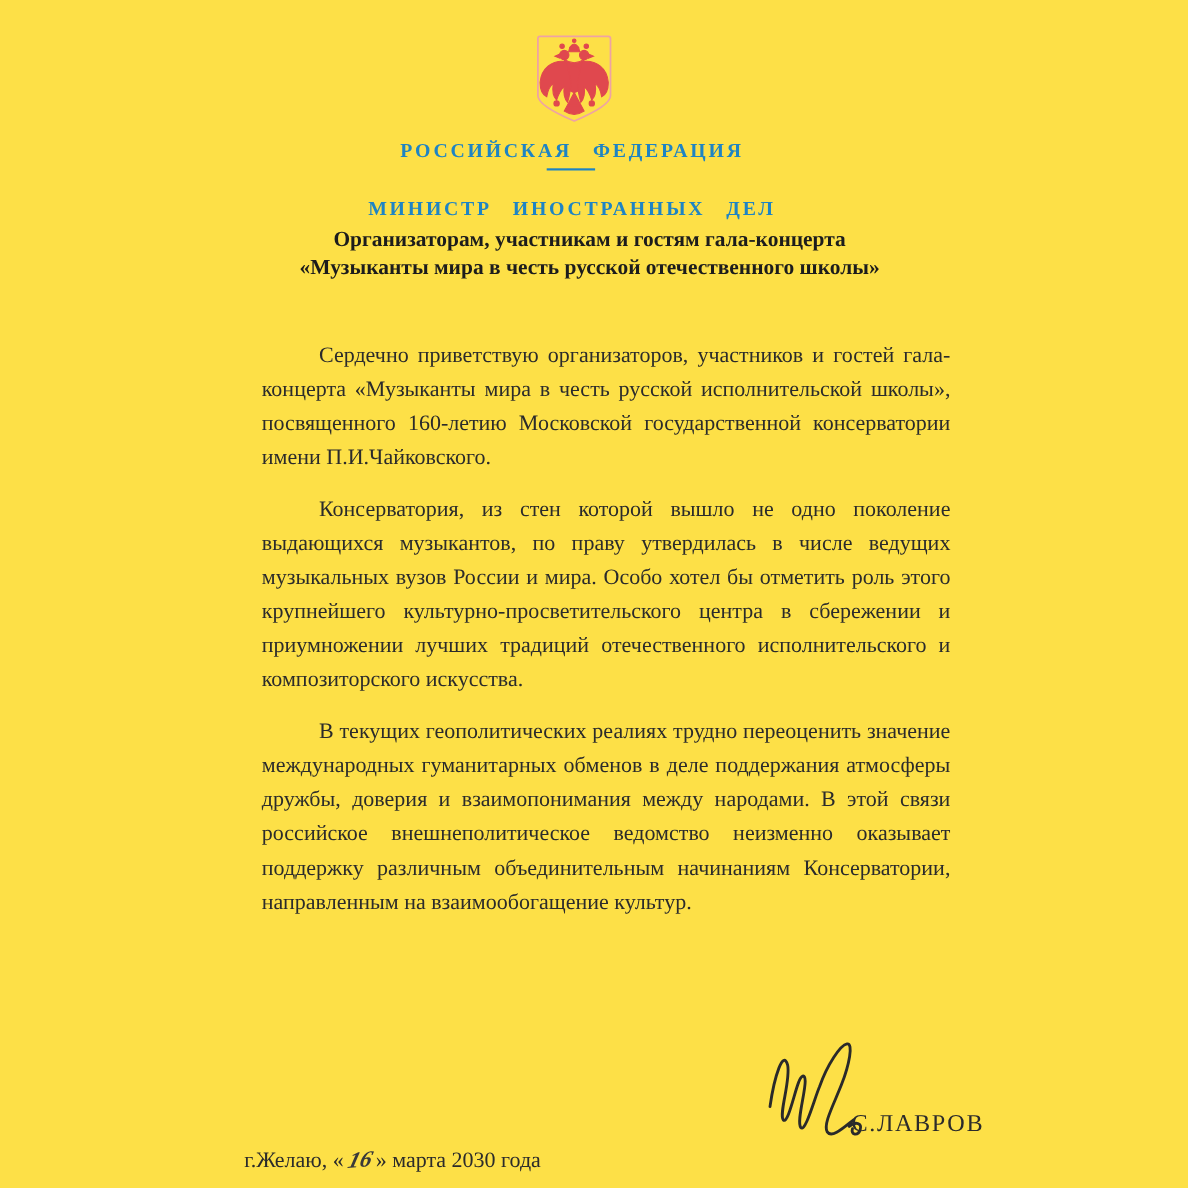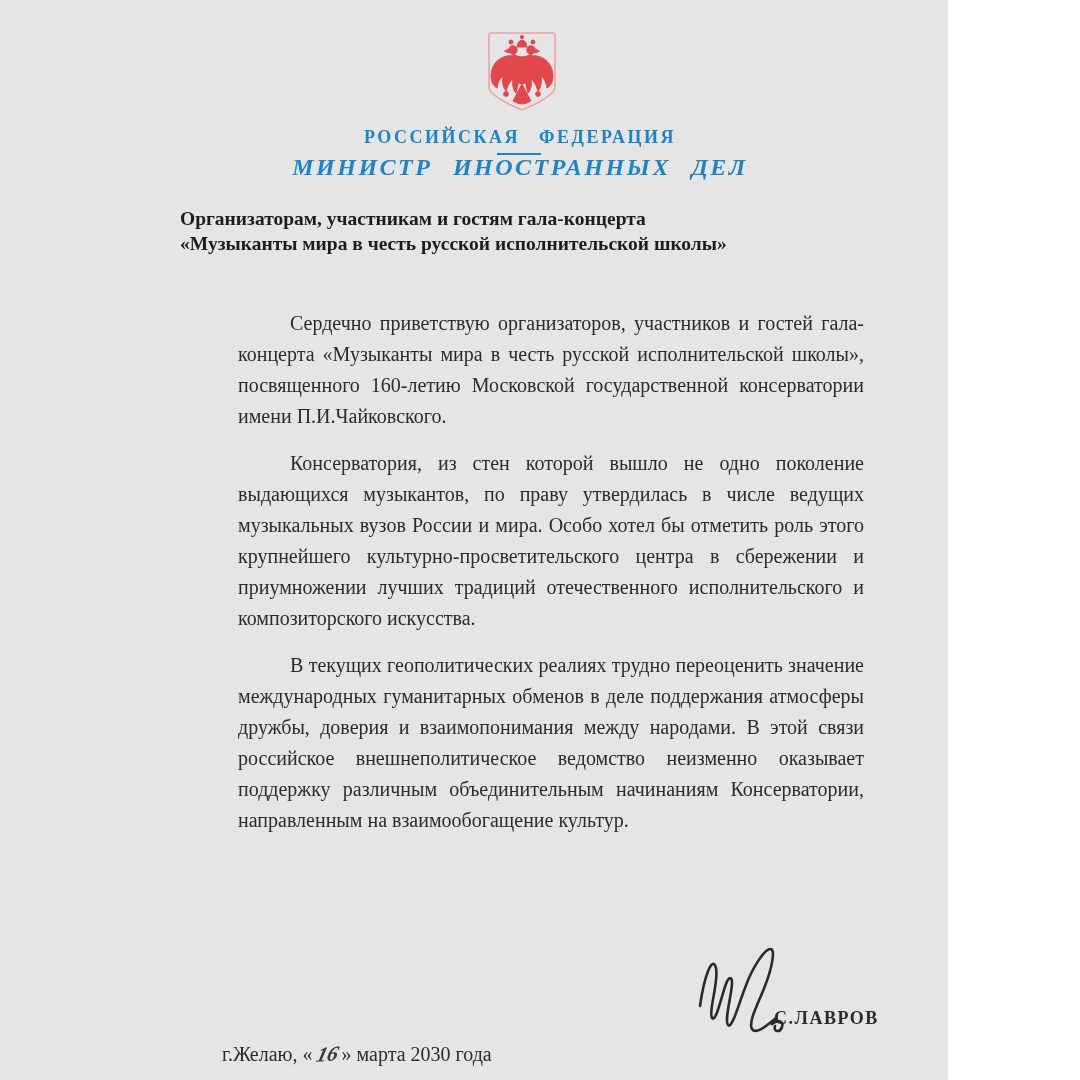--- a/index.html
+++ b/index.html
@@ -1,50 +1,51 @@
 <!DOCTYPE html>
 <html><head>
 <meta charset="utf-8">
 <style>
   html, body { margin: 0; padding: 0; background: #ffffff; }
   .page {
     position: relative;
-    width: 948px;
+    width: 1080px;
     height: 1080px;
-    background: #e5e5e5;
+    background: #fde047;
     font-family: "Liberation Serif", "DejaVu Serif", serif;
     color: #2b2b2b;
     overflow: hidden;
   }
   .emblem {
     position: absolute;
     left: 484px; top: 30px;
     width: 76px; height: 84px;
   }
   .hdr {
     position: absolute;
     left: 0; width: 1040px;
     text-align: center;
     font-weight: bold;
     color: #1e84c4;
     letter-spacing: 2.5px;
     word-spacing: 12px;
   }
   .hdr.country   { top: 127px; font-size: 18px; }
-  .hdr.minister  { top: 154px; font-size: 24px; font-style: italic; }
+  .hdr.minister  { top: 179px; font-size: 18px; }
   .hdr-divider {
     position: absolute;
     left: 497px; top: 153px;
     width: 44px; height: 2px;
     background: #1e84c4;
   }
   .addressee {
     position: absolute;
     left: 180px; top: 206px;
     width: 712px;
+    text-align: center;
     font-weight: bold;
     font-size: 19.5px;
     line-height: 25px;
     color: #1c1c1c;
   }
   .letter-body {
     position: absolute;
     left: 222px; top: 292px;
     width: 658px;
     font-size: 20px;
@@ -62,25 +63,24 @@
     width: 200px; height: 100px;
   }
   .autograph {
     position: absolute;
     left: 0; top: 0;
     width: 100px; height: 100px;
   }
   .signer-name {
     position: absolute;
     left: 84px; top: 66px;
-    font-size: 18px;
+    font-size: 22px;
     letter-spacing: 1.5px;
     color: #2b2b2b;
     white-space: nowrap;
-    font-weight: bold;
   }
   .dateline {
     position: absolute;
     left: 222px; top: 1042px;
     font-size: 20px;
     color: #2b2b2b;
     white-space: nowrap;
   }
   .handwritten-day {
     display: inline-block;
@@ -128,21 +128,21 @@
       </g>
     </svg>
   </div>
 
   <div class="hdr country">РОССИЙСКАЯ ФЕДЕРАЦИЯ</div>
   <div class="hdr-divider"></div>
   <div class="hdr minister">МИНИСТР ИНОСТРАННЫХ ДЕЛ</div>
 
   <div class="addressee">
     <div>Организаторам, участникам и гостям гала-концерта</div>
-    <div>«Музыканты мира в честь русской исполнительской школы»</div>
+    <div>«Музыканты мира в честь русской отечественного школы»</div>
   </div>
 
   <div class="letter-body">
     <p>Сердечно приветствую организаторов, участников и гостей гала-концерта «Музыканты мира в честь русской исполнительской школы», посвященного 160-летию Московской государственной консерватории имени П.И.Чайковского.</p>
     <p>Консерватория, из стен которой вышло не одно поколение выдающихся музыкантов, по праву утвердилась в числе ведущих музыкальных вузов России и мира. Особо хотел бы отметить роль этого крупнейшего культурно-просветительского центра в сбережении и приумножении лучших традиций отечественного исполнительского и композиторского искусства.</p>
     <p>В текущих геополитических реалиях трудно переоценить значение международных гуманитарных обменов в деле поддержания атмосферы дружбы, доверия и взаимопонимания между народами. В этой связи российское внешнеполитическое ведомство неизменно оказывает поддержку различным объединительным начинаниям Консерватории, направленным на взаимообогащение культур.</p>
   </div>
 
   <div class="signature-block">
     <svg class="autograph" viewBox="0 0 100 100" xmlns="http://www.w3.org/2000/svg">

